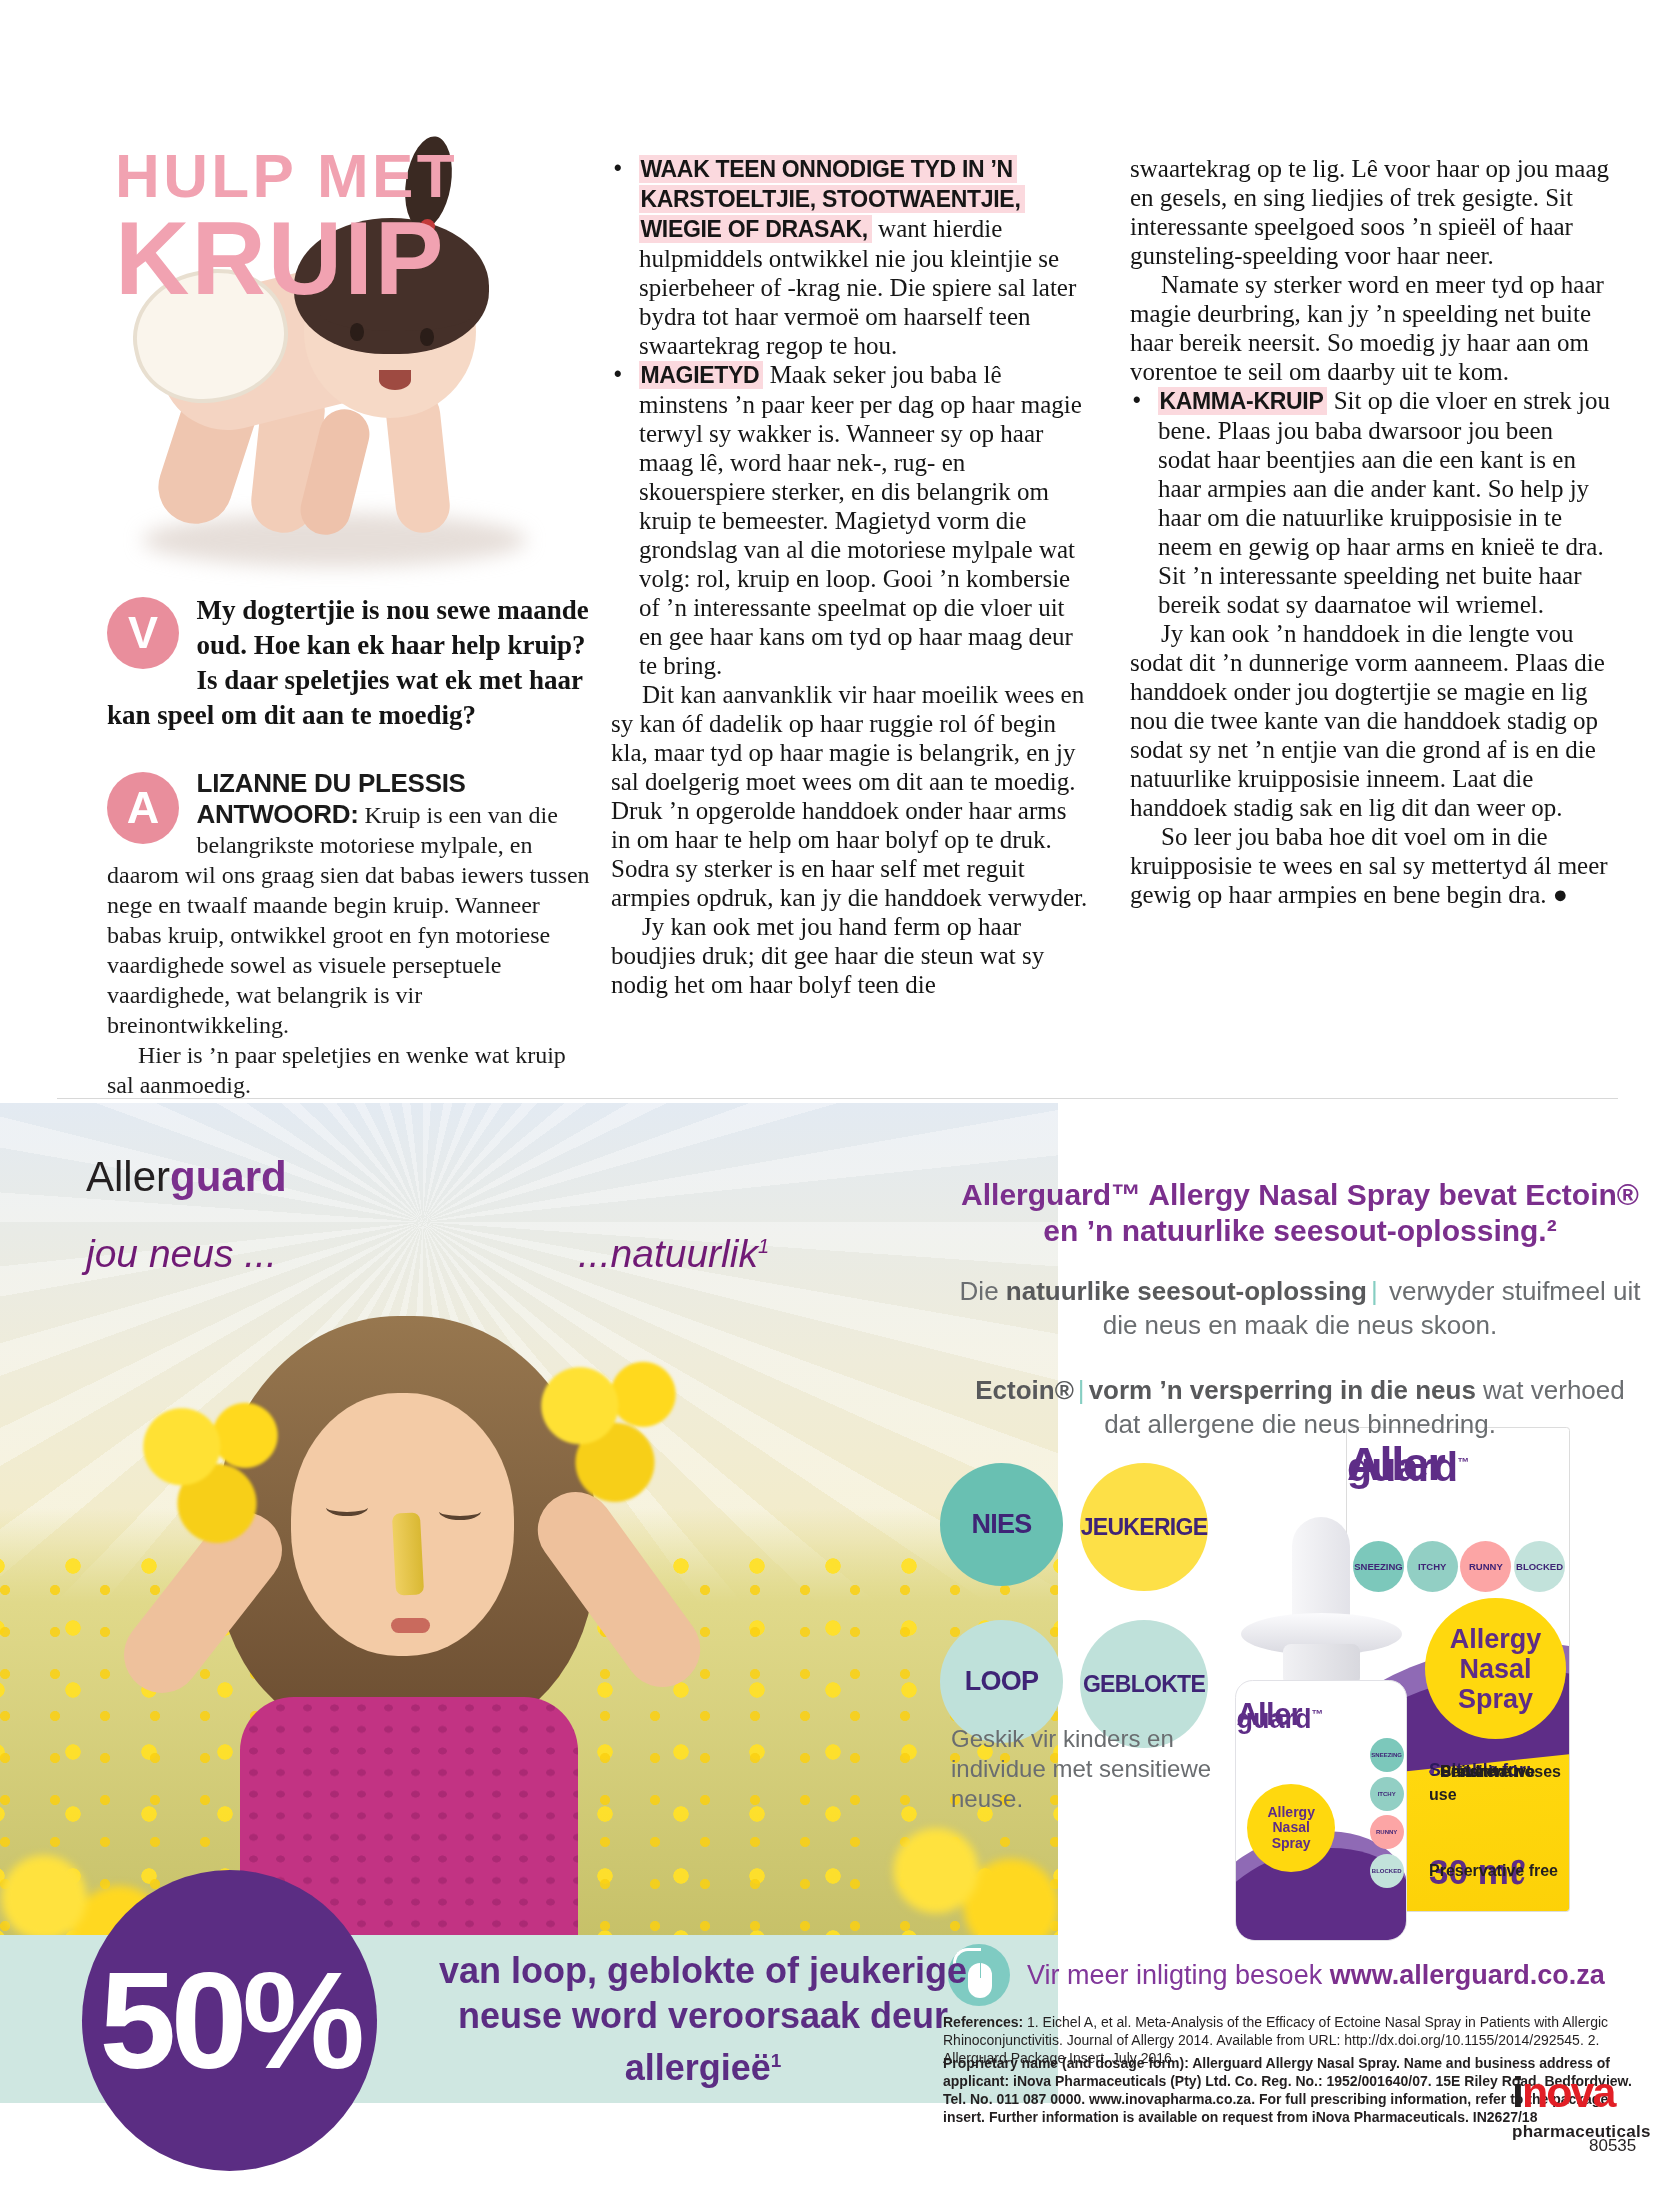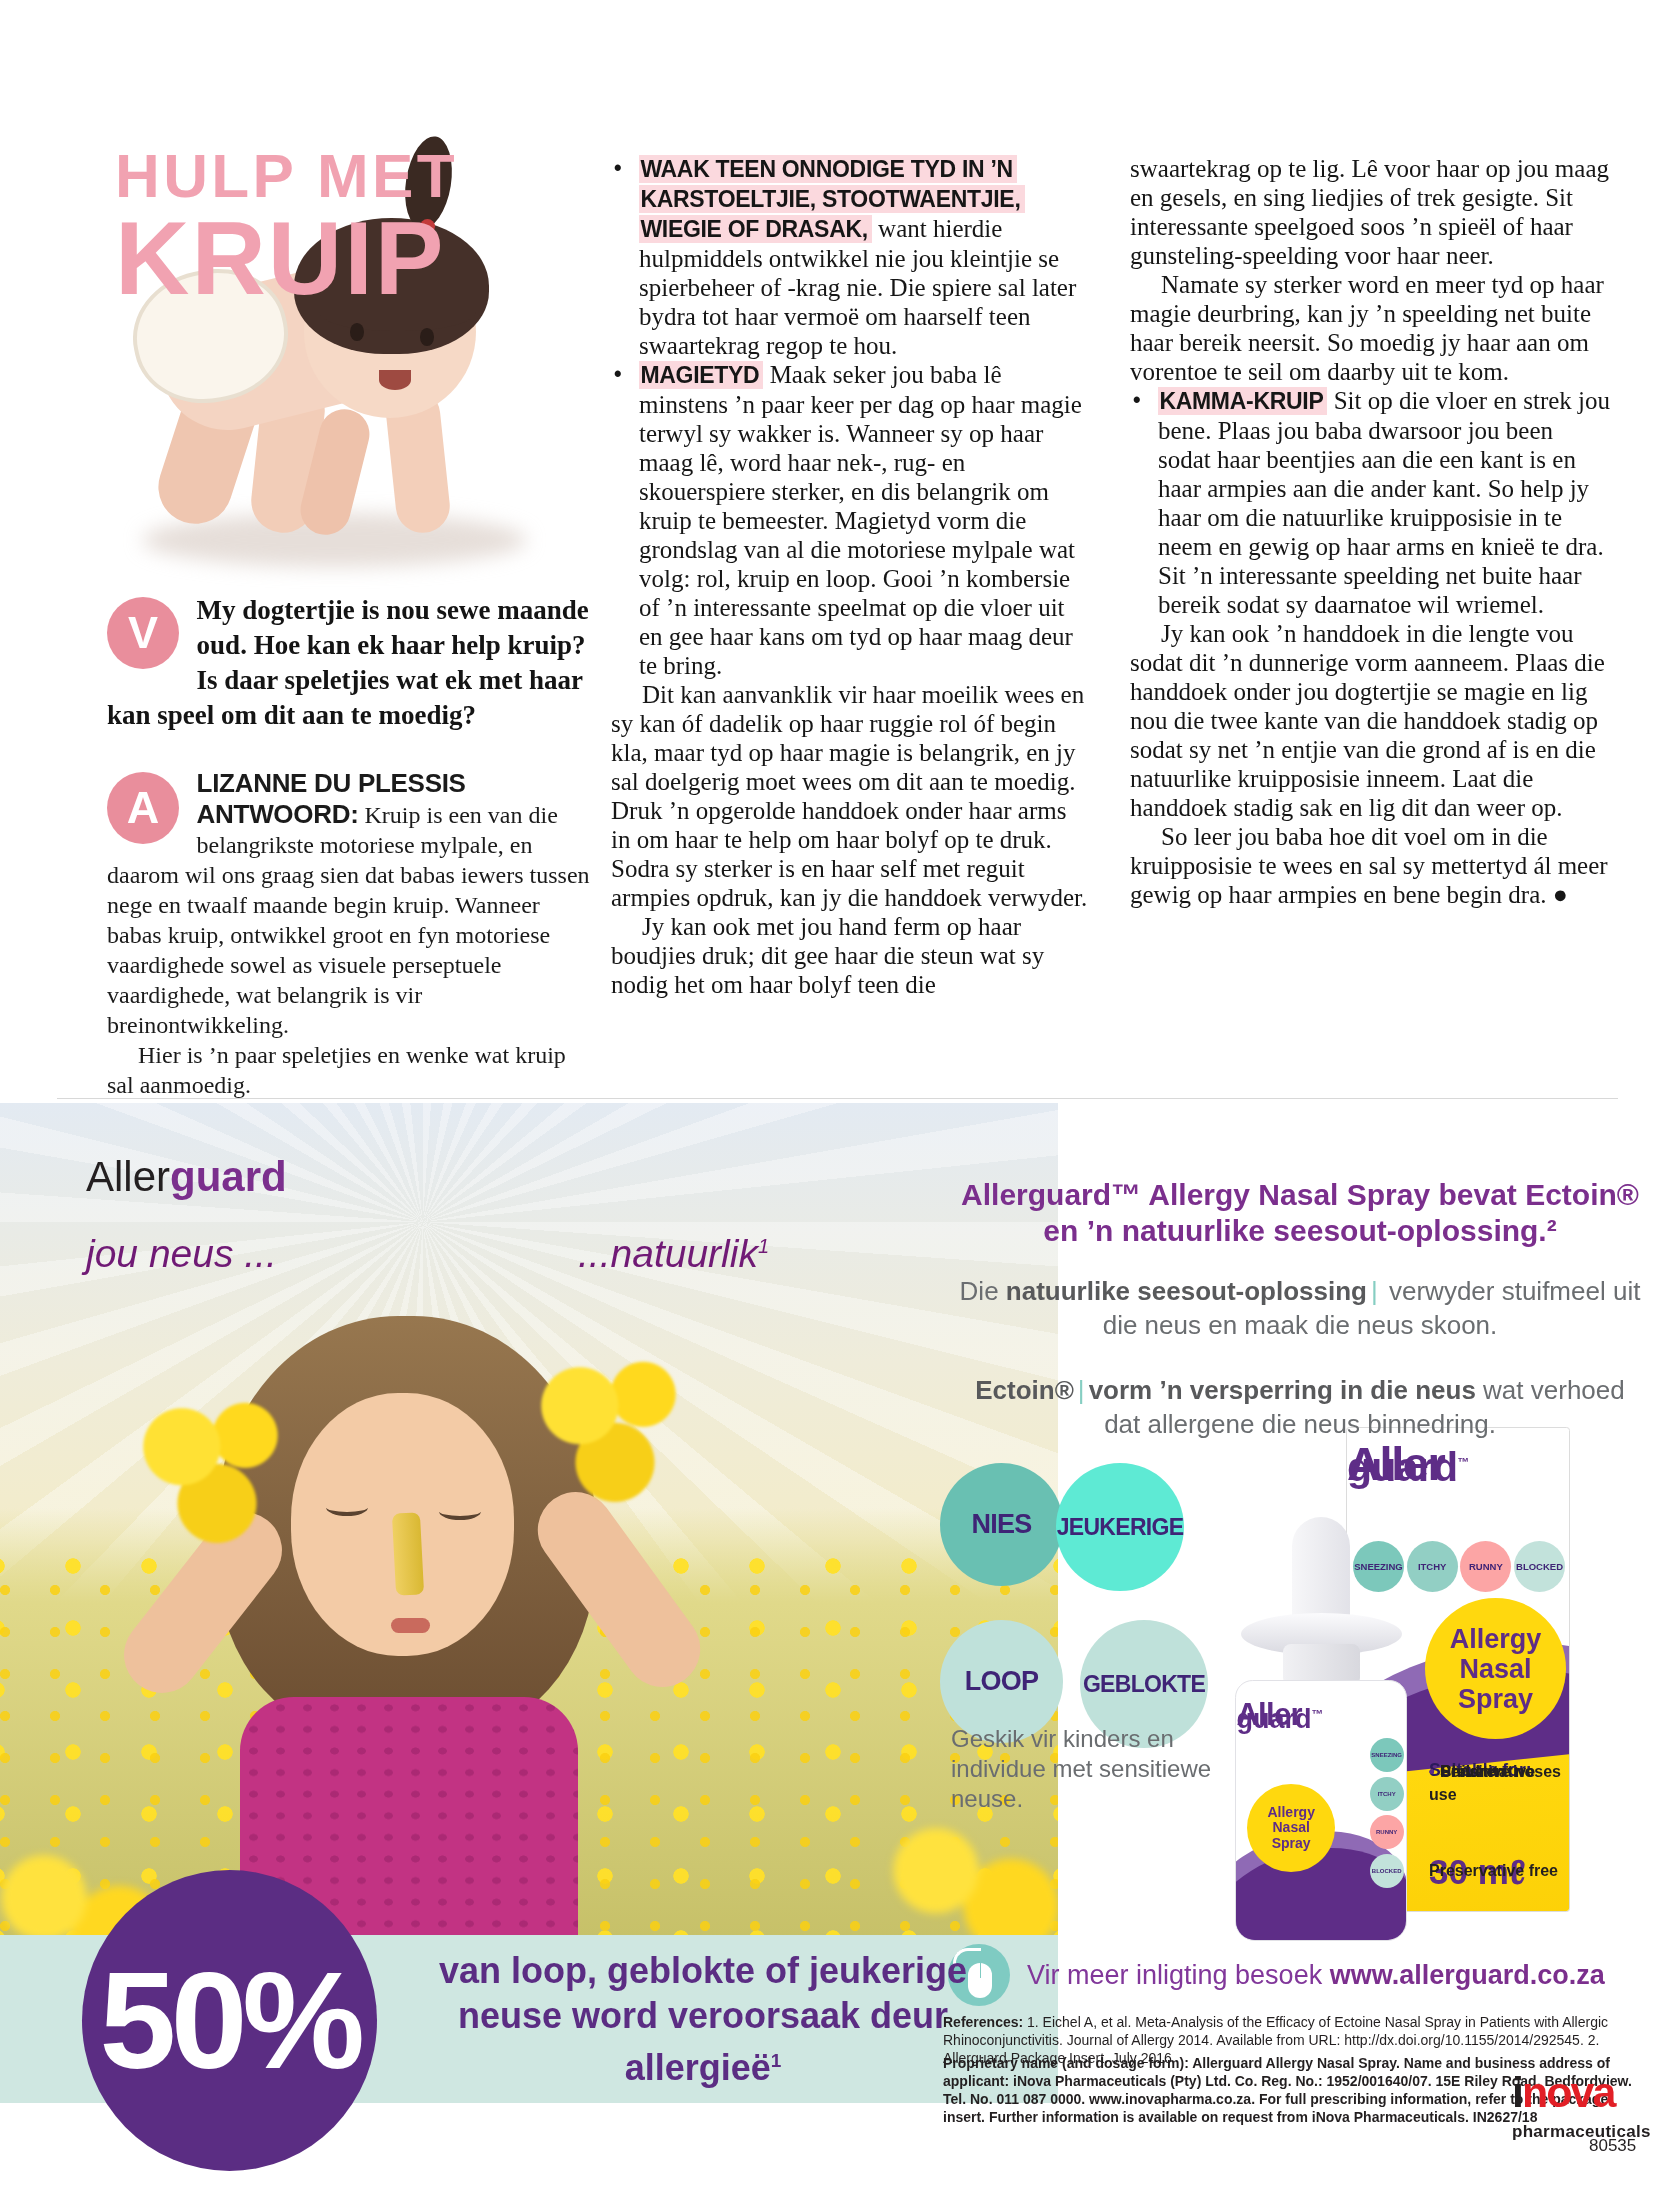--- a/index.html
+++ b/index.html
@@ -87,21 +87,21 @@
 
   
   .ad-head { position:absolute; left:959px; top:1177px; width:682px; text-align:center; color:#7b2f8d; font-weight:700; font-size:30px; line-height:36px; z-index:4; }
   .ad-p { position:absolute; width:682px; left:959px; text-align:center; color:#6a6d70; font-size:26px; line-height:34px; z-index:4; }
   .ad-p b { color:#58595b; }
   .ad-p .sep { color:#86cec2; font-weight:400; padding:0 4px; }
   #adp1 { top:1274px; } #adp2 { top:1373px; }
 
   .sym { position:absolute; border-radius:50%; display:flex; align-items:center; justify-content:center; color:#3f2476; font-weight:800; z-index:4; letter-spacing:-0.7px; }
   #sym0 { left:940px; top:1463px; width:123px; height:123px; background:#69c0b2; font-size:27px; }
-  #sym1 { left:1056px; top:1463px; width:128px; height:128px; background:#5eead4; font-size:23px; }
+  #sym1 { left:1080px; top:1463px; width:128px; height:128px; background:#fde047; font-size:23px; }
   #sym2 { left:940px; top:1620px; width:123px; height:123px; background:#bfe1da; font-size:27px; }
   #sym3 { left:1080px; top:1620px; width:128px; height:128px; background:#bfe1da; font-size:23px; }
 
   .geskik { position:absolute; left:951px; top:1724px; width:284px; color:#6a6d70; font-size:24px; line-height:30px; z-index:4; }
 
   
   .pbox { position:absolute; left:1346px; top:1427px; width:224px; height:485px; background:#fff; border:1.4px solid #dcdcdc; border-radius:3.4px; overflow:hidden; z-index:3; }
   .pbox div { position:absolute; }
   .pb-brand { left:0; top:15px; width:100%; text-align:center; color:#5e2d87; font-weight:700; z-index:4; }
   .pb-b1 { font-size:47px; line-height:42px; letter-spacing:-1.4px; }

